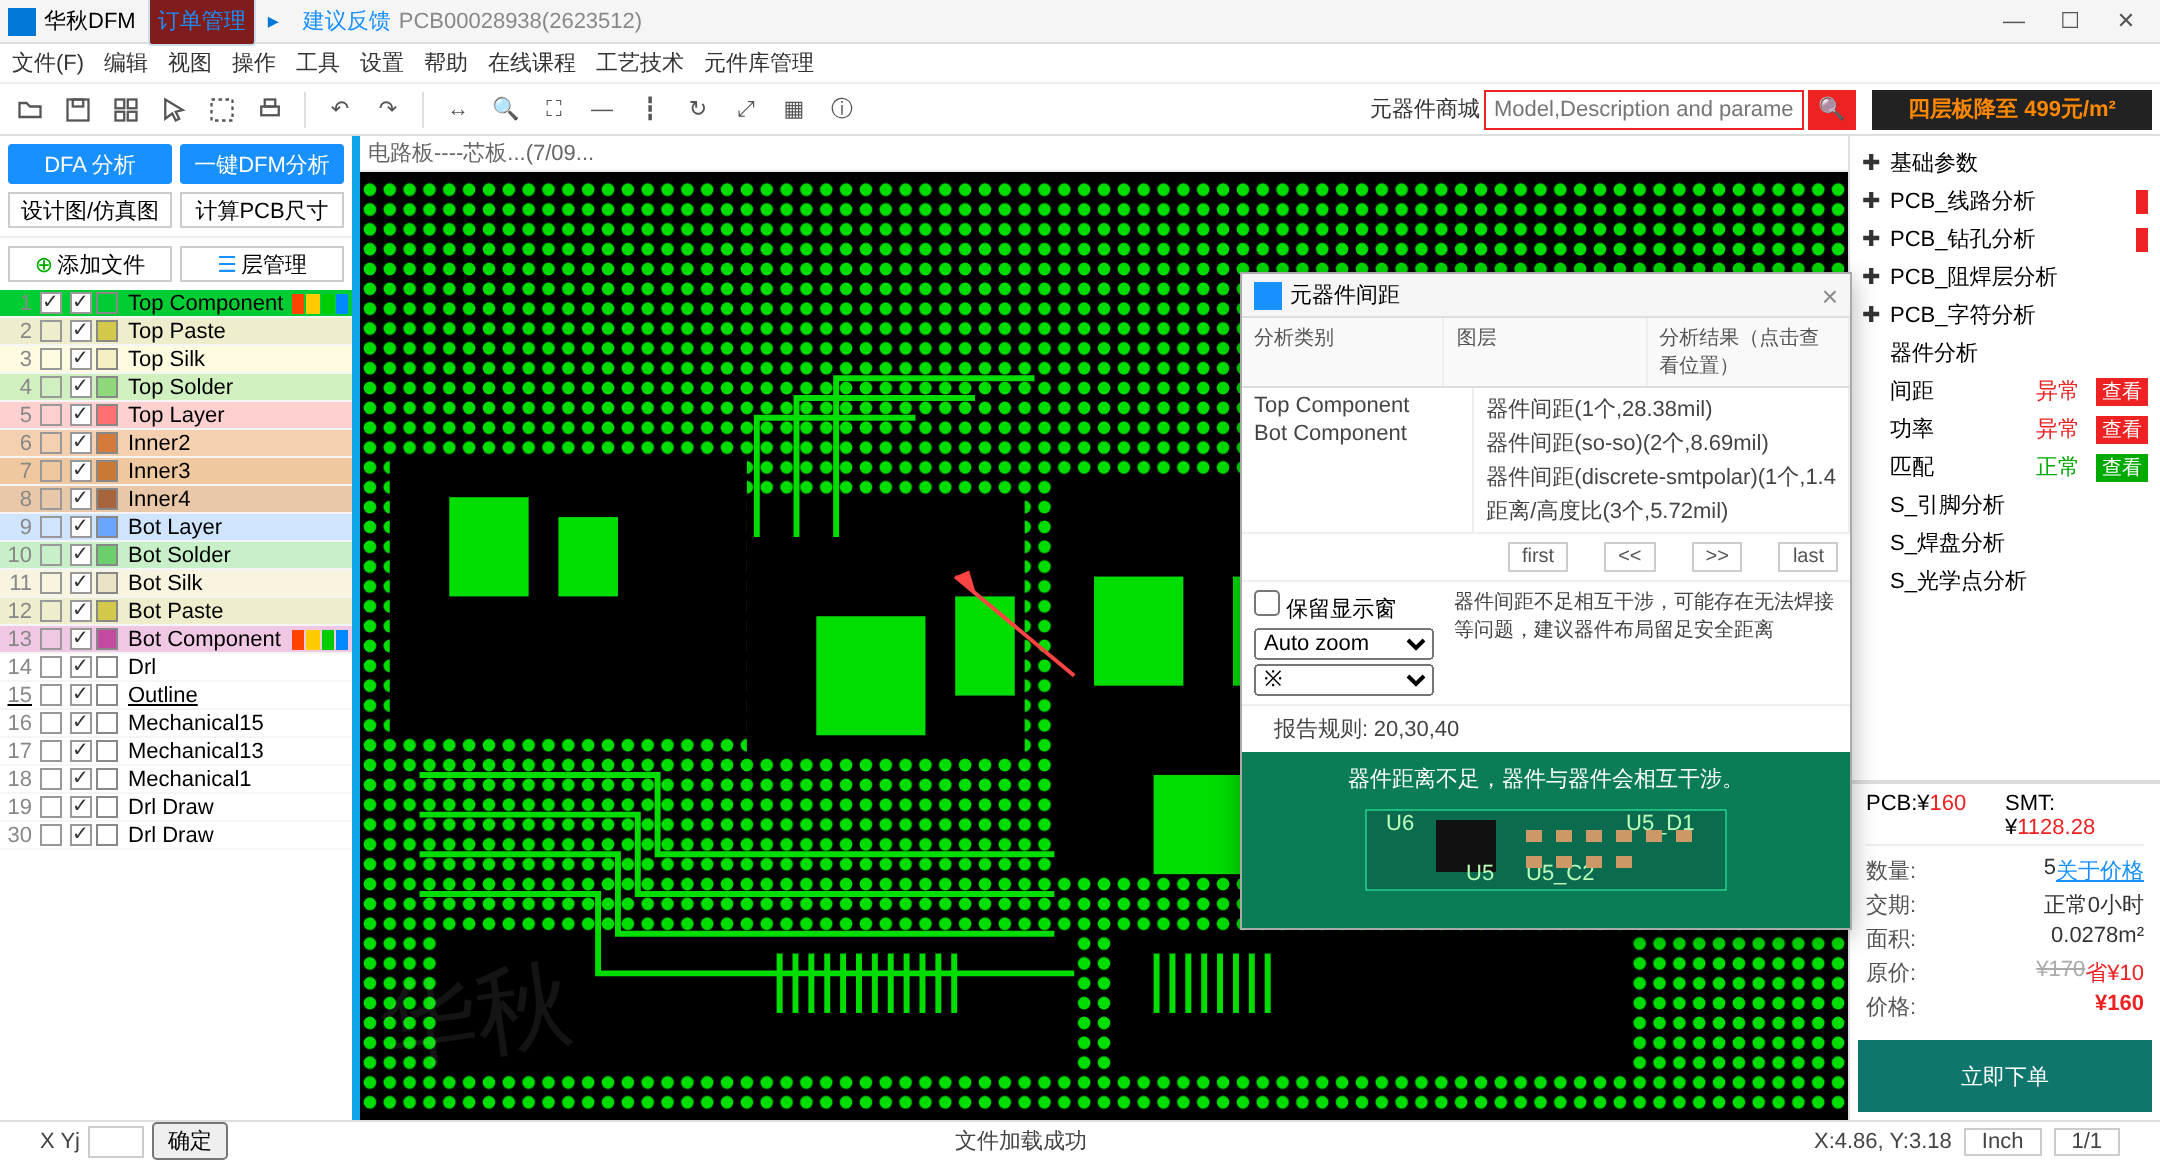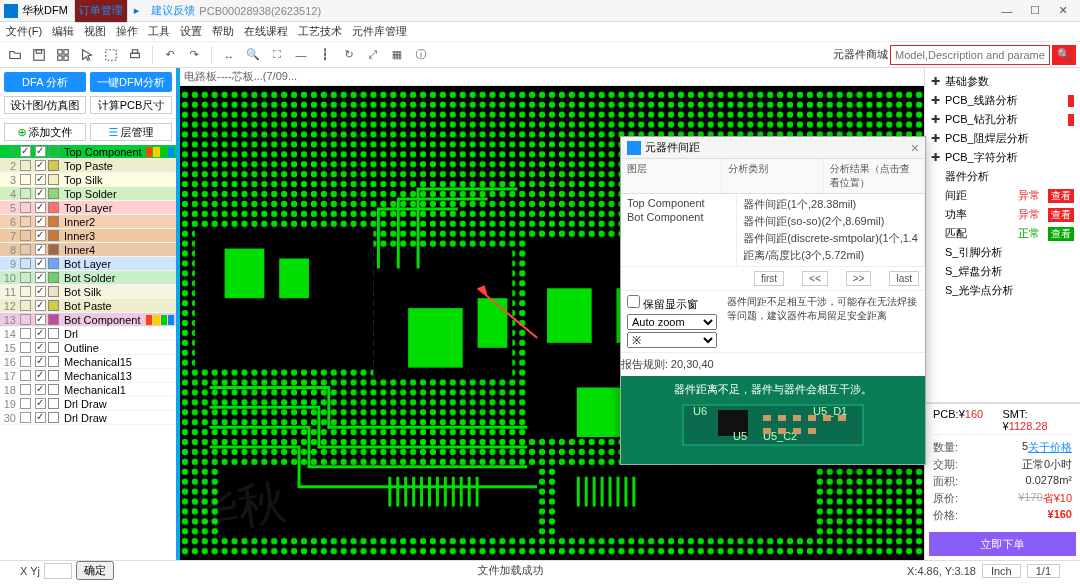--- a/index.html
+++ b/index.html
@@ -51,40 +51,40 @@
 .ana-row .rbtn{width:26px;height:14px;background:#e22;color:#fff;display:flex;align-items:center;justify-content:center;font-size:10px}
 .ana-row .gbtn{width:26px;height:14px;background:#0a0;color:#fff;display:flex;align-items:center;justify-content:center;font-size:10px}
 .summary{margin-top:auto;border-top:2px solid #ddd;padding:4px 8px}
 .sum-head{display:flex;border-bottom:1px solid #eee;padding-bottom:2px;margin-bottom:4px}
 .sum-head div{flex:1}
 .sum-row{display:flex;padding:1px 0}
 .sum-row .k{flex:1;color:#555}
 .sum-row .v{color:#e22}
 .sum-row .lnk{color:#1890ff;text-decoration:underline}
 .strike{text-decoration:line-through;color:#aaa}
-.order-btn{height:24px;background:#8b5cf6;color:#fff;display:flex;align-items:center;justify-content:center;margin:4px}
+.order-btn{height:36px;background:#0f766e;color:#fff;display:flex;align-items:center;justify-content:center;margin:4px}
 .status{height:20px;border-top:1px solid #ddd;display:flex;align-items:center;padding:0 20px;font-size:10px;color:#444}
 .status .mid{margin:0 auto}
 .status .right{display:flex;gap:6px;align-items:center}
 .status .sel{border:1px solid #ccc;padding:0 8px;height:14px;display:flex;align-items:center}
 .popup{position:absolute;left:620px;top:136px;width:306px;background:#fff;border:1px solid #aaa;box-shadow:0 3px 12px rgba(0,0,0,.3);z-index:20}
 .popup-title{height:22px;background:#f5f5f5;display:flex;align-items:center;padding:0 6px;border-bottom:1px solid #ddd}
 .popup-title .x{margin-left:auto;color:#888;font-size:14px}
 .popup-head{display:flex;border-bottom:1px solid #ddd}
 .popup-head div{flex:1;padding:3px 6px;border-right:1px solid #eee;background:#f9f9f9;font-size:10px;color:#555}
 .popup-body{display:flex;min-height:68px;border-bottom:1px solid #eee}
 .popup-body .col{flex:1;border-right:1px solid #eee;padding:2px 6px;font-size:10px;color:#444}
 .popup-body .col div{padding:1px 0;white-space:nowrap;overflow:hidden}
 .popup-body .col.grey{background:#f3f3f3}
 .popup-nav{display:flex;justify-content:flex-end;gap:18px;padding:4px 6px;border-bottom:1px solid #eee}
 .popup-nav .nb{border:1px solid #ccc;padding:1px 6px;font-size:10px;color:#555}
 .popup-opts{display:flex;padding:4px 6px;gap:10px;border-bottom:1px solid #eee;align-items:flex-start}
 .popup-opts .optcol{flex:none}
 .popup-opts .note{flex:1;color:#444;line-height:1.4;font-size:10px}
-.popup-rule{padding:4px 0;color:#444;font-size:10px}
+.popup-rule{padding:4px 16px;color:#444;font-size:10px}
 .popup-img{height:88px;background:#0a7d56;display:flex;align-items:center;justify-content:center;position:relative}
 .popup-img .cap{position:absolute;top:6px;width:100%;text-align:center;color:#fff;font-size:11px}
 .chip-svg{display:block}
 .st-green{color:#0a0}
 .st-red{color:#e22}
 .input-mini{width:28px;height:16px;border:1px solid #ccc}
 .tab-pill{background:#7f1d1d;border:1px solid #cde;border-radius:2px;padding:4px 4px;margin-left:6px;color:#1890ff}
 .feedback{color:#1890ff;margin-left:12px}
 .jobid{color:#888;margin-left:4px}
 </style>
@@ -163,20 +163,21 @@
   <div class="tool-btn">⛶</div>
   <div class="tool-btn">—</div>
   <div class="tool-btn">┇</div>
   <div class="tool-btn">↻</div>
   <div class="tool-btn">⤢</div>
   <div class="tool-btn">▦</div>
   <div class="tool-btn">ⓘ</div>
   <span class="mall-label">元器件商城</span>
   <input class="search-box" placeholder="Model,Description and parameters of ..." style="">
   <div class="search-go">🔍</div>
+  <div class="promo"><span>四层板降至</span>&nbsp;<b>499元/m²</b></div>
 </div>
 
 <div class="content">
 
   <div class="left-pane">
     <div class="blue-btns">
       <div class="bb">DFA 分析</div>
       <div class="bb">一键DFM分析</div>
     </div>
     <div class="gray-btns">
@@ -297,21 +298,21 @@
             <i style="background:#08f"></i>
           </span>
         </div>
         <div class="layer-row" style="background: rgb(255, 255, 255);">
           <span class="num">14</span>
    <span class="cb "></span>
    <span class="cb checked"></span>
    <span class="swatch" style="background:#fff;border:1px solid #888"></span>
    <span class="name">Drl</span>
    </div>
-        <div class="layer-row" style="background: rgb(255, 255, 255);">
+        <div class="layer-row" style="background: rgb(255, 255, 255); text-decoration: underline;">
           <span class="num">15</span>
    <span class="cb "></span>
    <span class="cb checked"></span>
    <span class="swatch" style="background:#fff;border:1px solid #888"></span>
    <span class="name">Outline</span>
    </div>
         <div class="layer-row" style="background: rgb(255, 255, 255);">
           <span class="num">16</span>
    <span class="cb "></span>
    <span class="cb checked"></span>
@@ -514,22 +515,22 @@
   </div>
 </div>
 
 <div class="popup">
   <div class="popup-title">
     <span style="width:14px;height:14px;background:#1890ff;margin-right:4px"></span>
     <span>元器件间距</span>
     <span class="x">×</span>
   </div>
   <div class="popup-head">
+    <div>分析类别</div>
     <div>图层</div>
-    <div>分析类别</div>
     <div>分析结果（点击查看位置）</div>
   </div>
   <div class="popup-body">
     <div class="col">
       <div>Top Component</div>
         <div>Bot Component</div>
     </div>
     <div class="col">
       <div>器件间距(1个,28.38mil)</div>
         <div>器件间距(so-so)(2个,8.69mil)</div>

